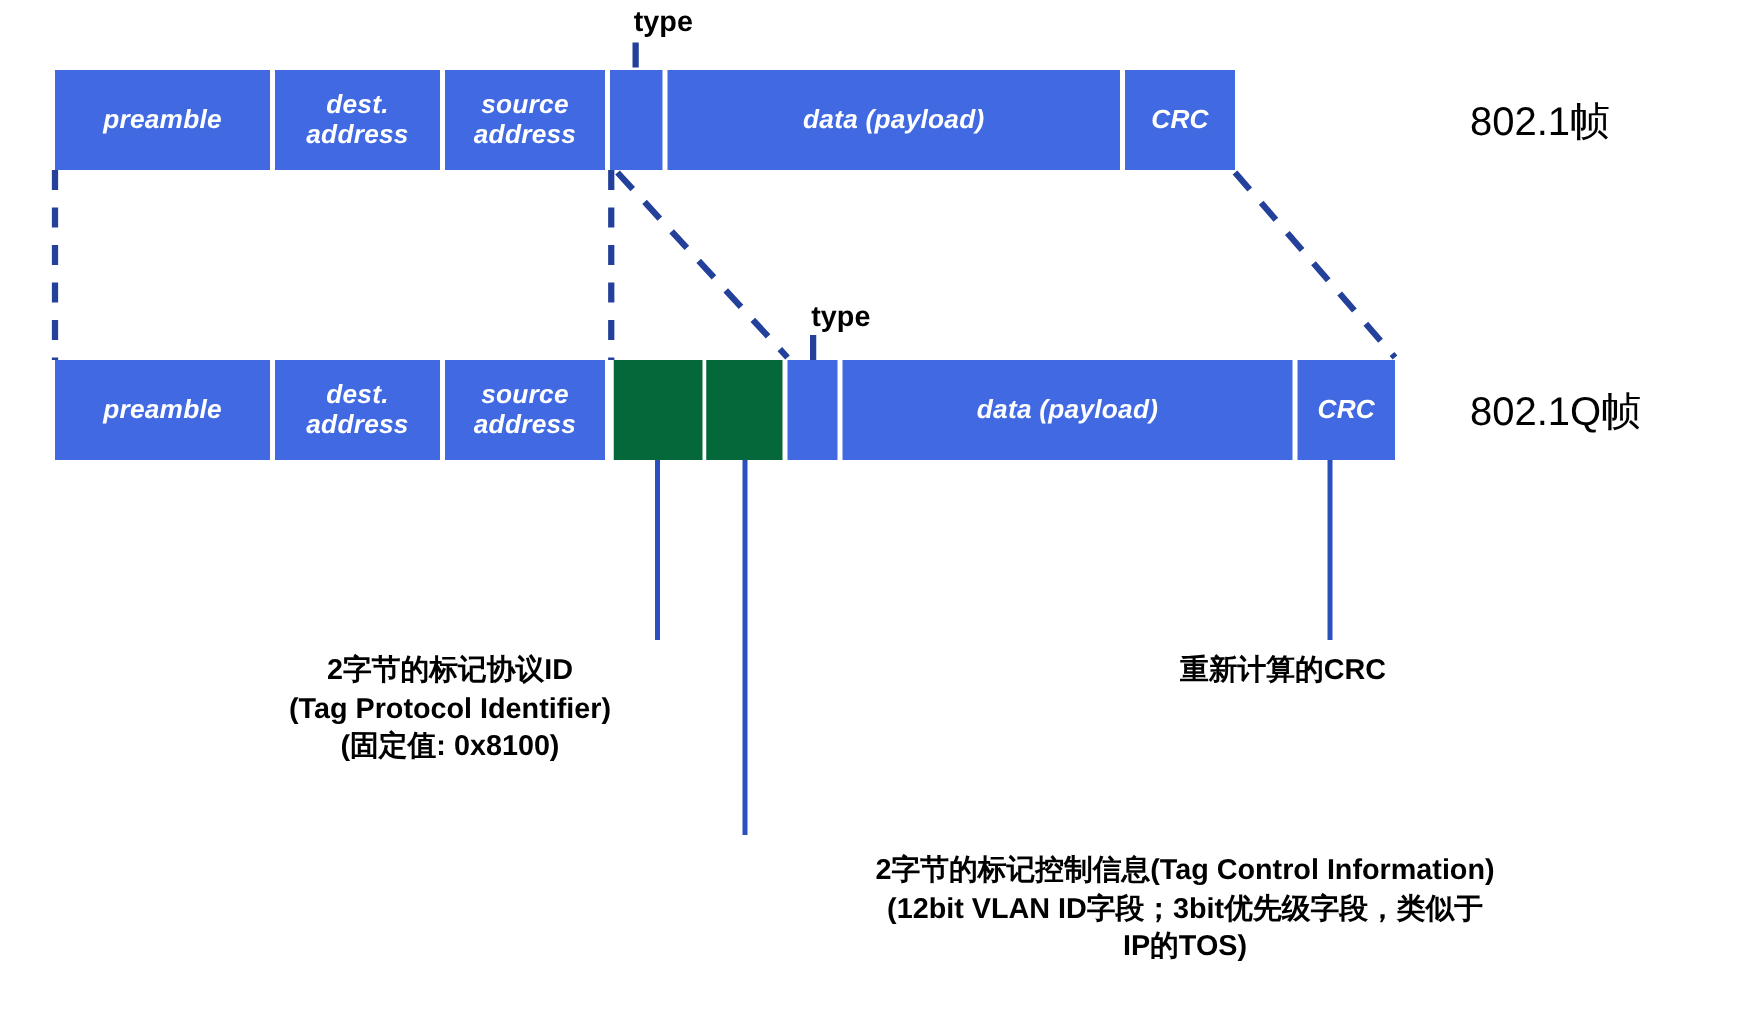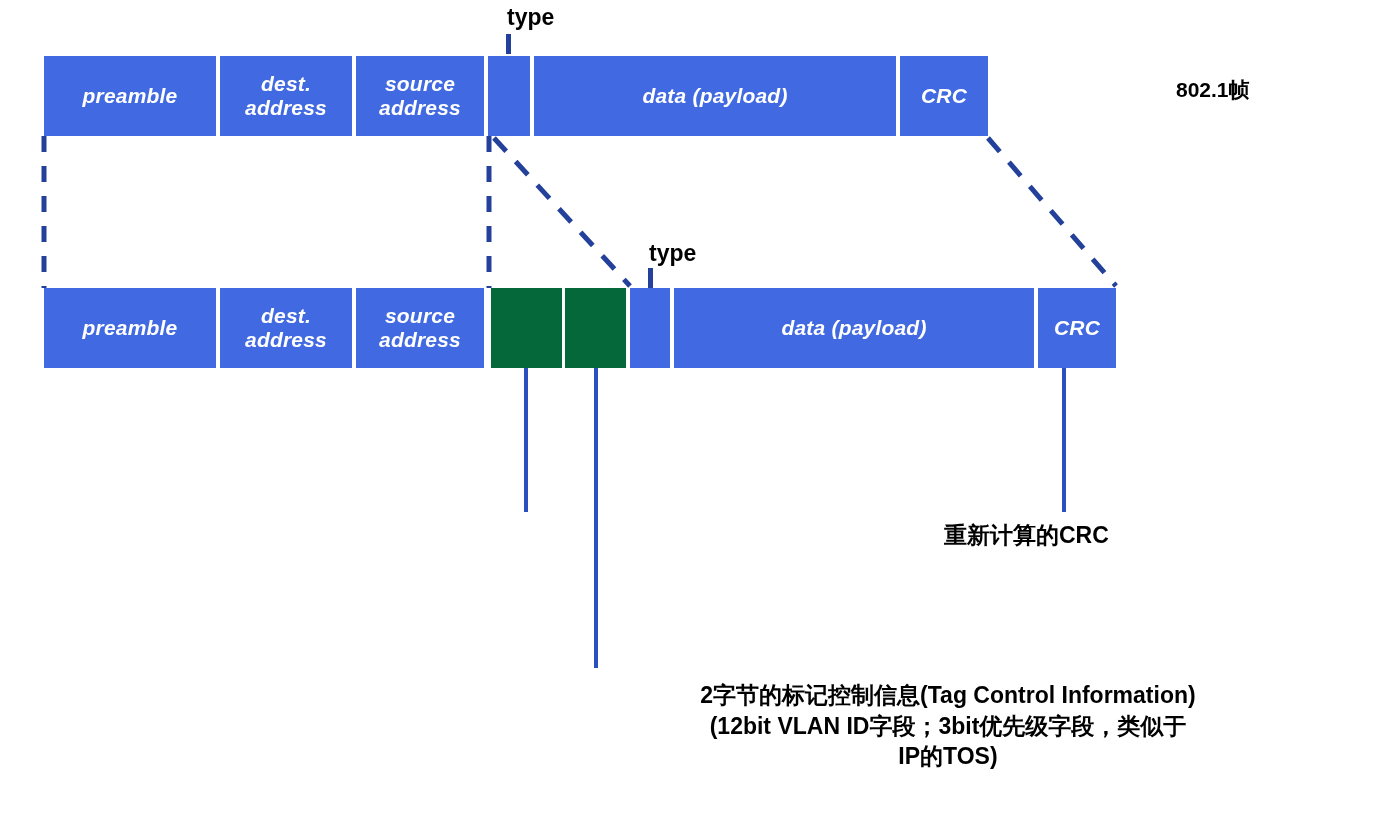--- a/index.html
+++ b/index.html
@@ -50,22 +50,22 @@
     position: absolute;
     font-size: 23px;
     font-weight: bold;
     color: #000000;
     font-style: normal;
     white-space: nowrap;
     margin-left: 28px;
   }
   .frame-name {
     position: absolute;
-    font-size: 21px;
-    font-weight: bold;
+    font-size: 32px;
+    font-weight: normal;
     color: #000000;
     white-space: nowrap;
     text-align: center;
   }
 
   .annot {
     position: absolute;
     font-size: 23px;
     font-weight: bold;
     color: #000000;
@@ -143,27 +143,31 @@
 
   <div class="cell narrow" style="left:630px; top:288px; width:40px; height:80px;"></div>
 
   <div class="cell" style="left:674px; top:288px; width:360px; height:80px;">data (payload)</div>
 
   <div class="cell" style="left:1038px; top:288px; width:78px; height:80px;">CRC</div>
 
   <div class="type-label" style="left:621px; top:240px;">type</div>
   <div class="tick" style="left:648px; top:268px; height:20px;"></div>
 
+  <div class="frame-name" style="left:1176px; top:308px;">802.1Q帧</div>
 
   <div class="vline" style="left:524px; top:368px; height:144px;"></div>
 
   <div class="vline" style="left:594px; top:368px; height:300px;"></div>
 
   <div class="vline" style="left:1062px; top:368px; height:144px;"></div>
 
+  <div class="annot center" style="left:155px; top:520px; width:410px;">2字节的标记协议ID
+(Tag Protocol Identifier)
+(固定值: 0x8100)</div>
 
   <div class="annot left" style="left:944px; top:520px; width:300px;">重新计算的CRC</div>
 
   <div class="annot left" style="left:578px; top:680px; width:740px;text-align:center;">2字节的标记控制信息(Tag Control Information)
 (12bit VLAN ID字段；3bit优先级字段，类似于
 IP的TOS)</div>
 
 </div>
 
 </body></html>

